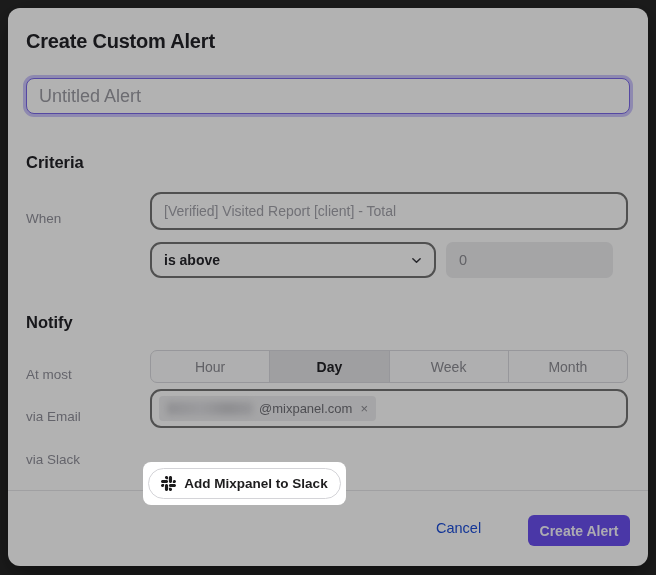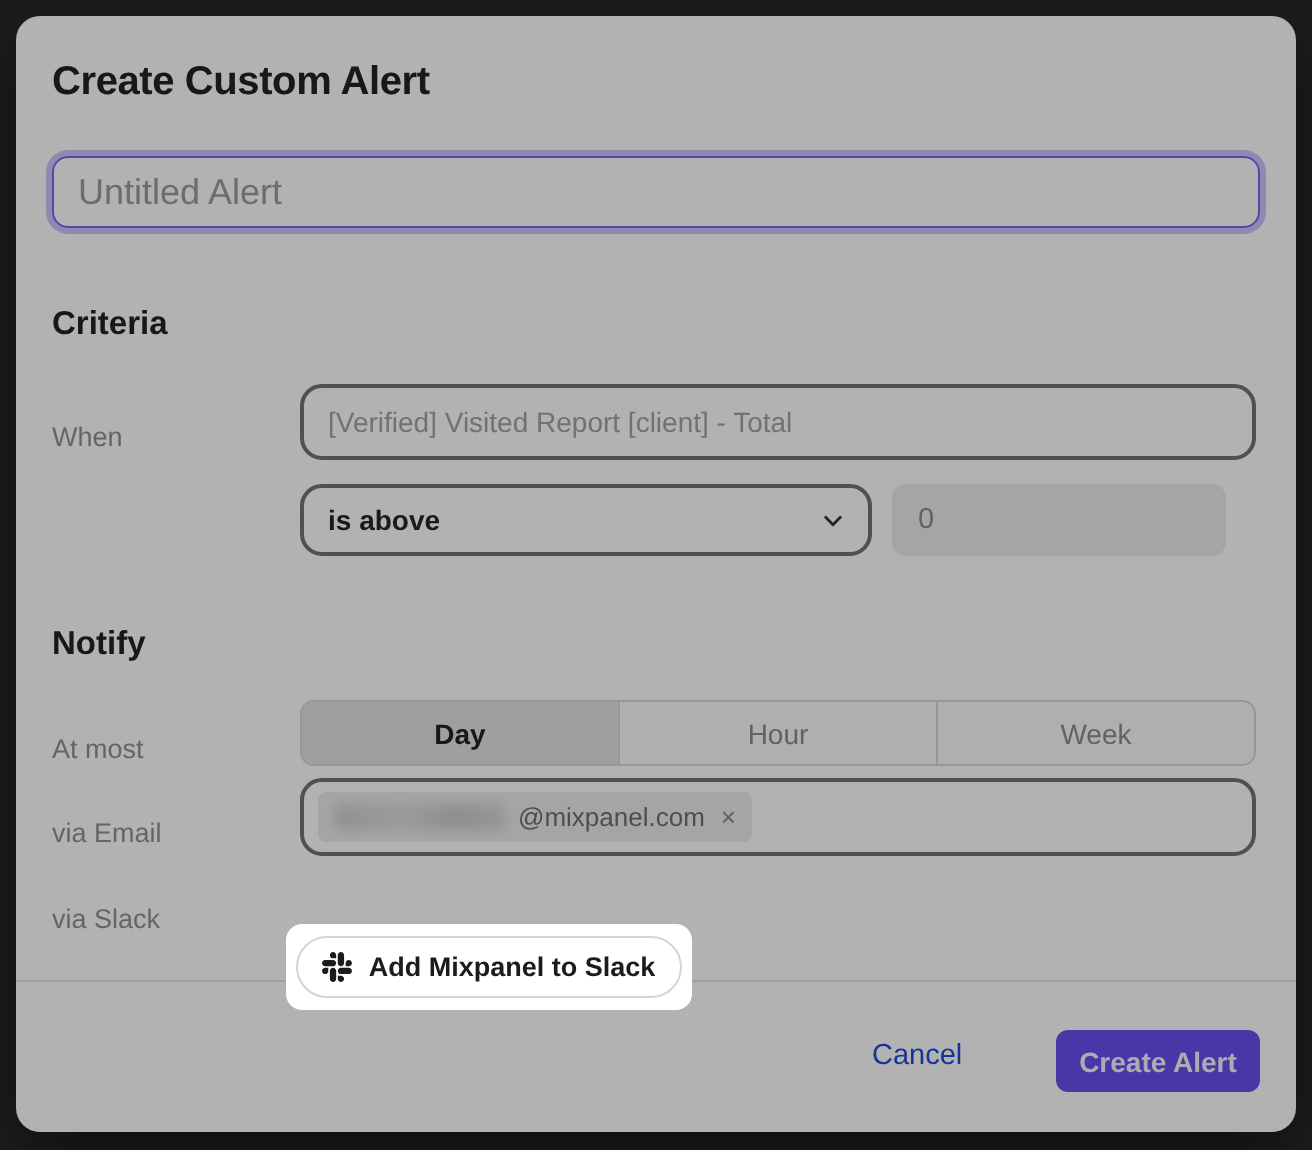--- a/index.html
+++ b/index.html
@@ -151,23 +151,24 @@
       <svg class="chevron" viewBox="0 0 12 12" fill="none">
         <path d="M2 4l4 4 4-4" stroke="currentColor" stroke-width="1.6" stroke-linecap="round" stroke-linejoin="round"></path>
       </svg>
     </div>
     <input class="threshold-input" type="text" value="0" style="">
 
     <div class="section-heading heading-notify">Notify</div>
 
     <div class="row-label" style="top:359px;">At most</div>
     <div class="segmented">
+      <div class="segment">Hour</div>
       <div class="segment selected">Day</div>
-      <div class="segment">Hour</div>
       <div class="segment">Week</div>
+      <div class="segment">Month</div>
     </div>
 
     <div class="row-label" style="top:401px;">via Email</div>
     <div class="field email-field">
       <span class="email-chip">
         <span class="redacted"></span>
         <span>@mixpanel.com</span>
         <span class="chip-remove">×</span>
       </span>
     </div>

